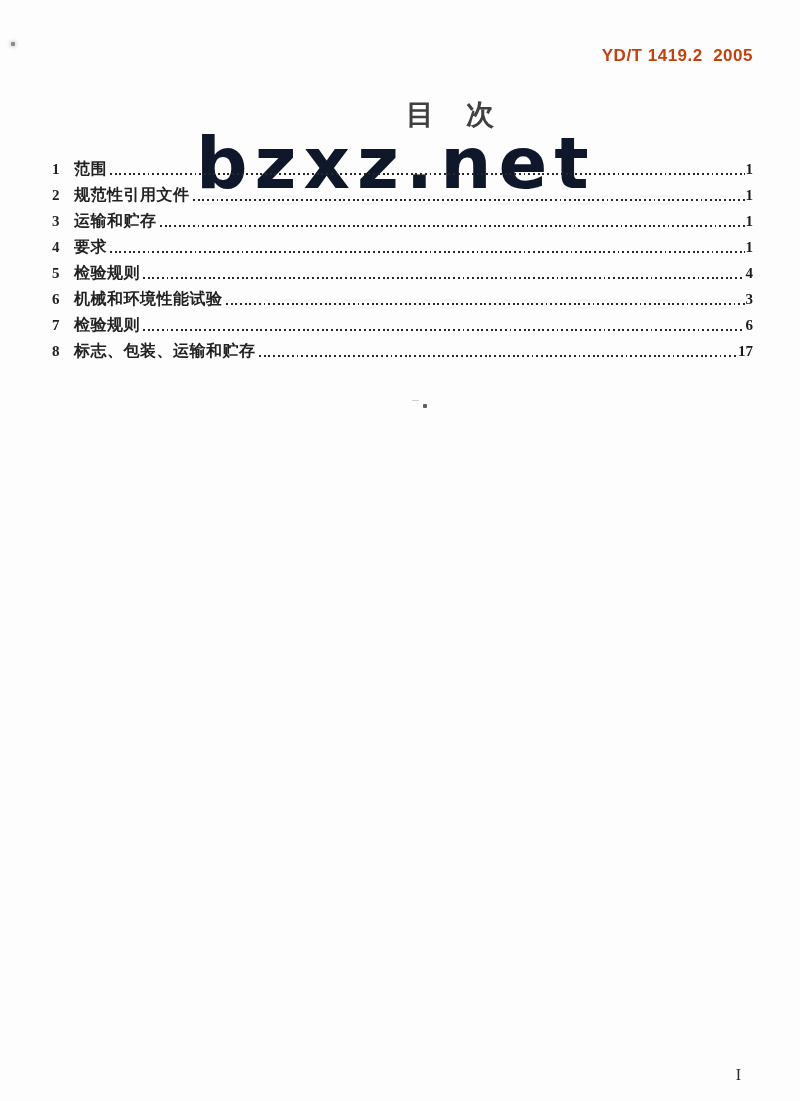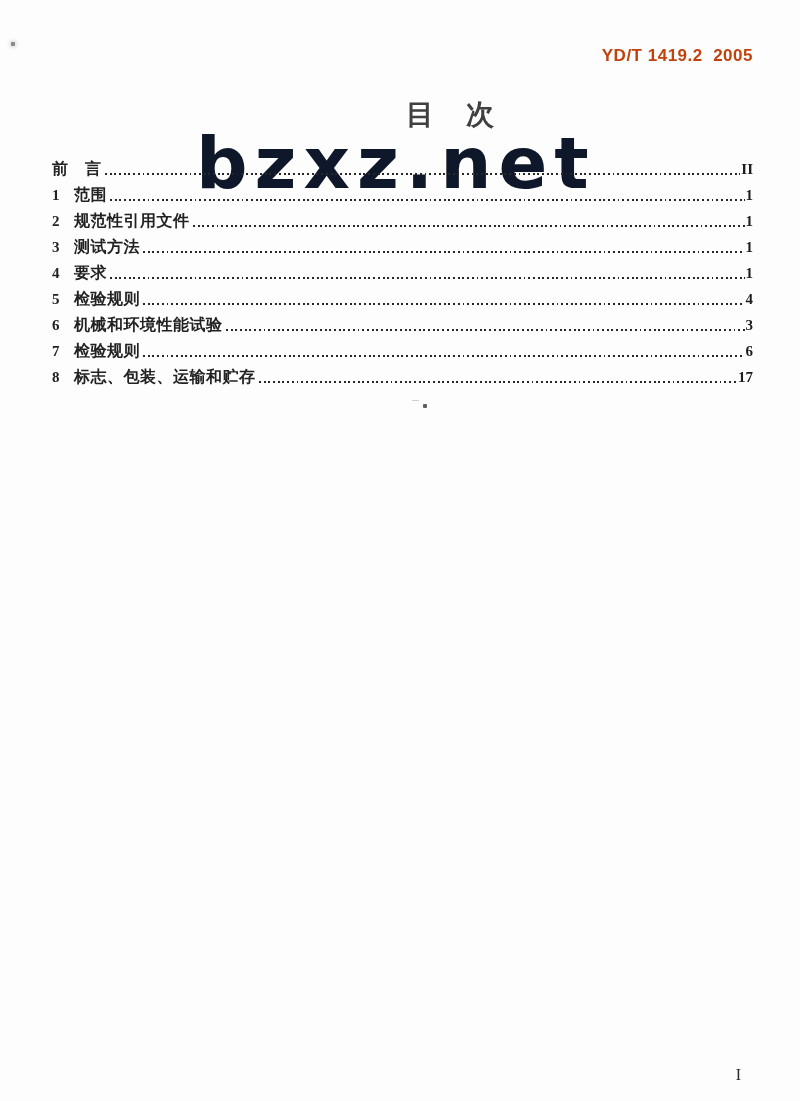--- a/index.html
+++ b/index.html
@@ -114,43 +114,38 @@
   <span class="speck speck1"></span>
 
   <div class="header-code">YD/T 1419.2  2005</div>
 
   <h1 class="doc-title">目　次</h1>
 
   <div class="watermark">bzxz.net</div>
 
   <nav class="toc">
 
-    <div class="toc-row">
-      <span class="label">前　言</span>
-      <span class="leader"></span>
-      <span class="pagenum">II</span>
-    </div>
 
     <div class="toc-row">
       <span class="num">1</span>
       <span class="label">范围</span>
       <span class="leader"></span>
       <span class="pagenum">1</span>
     </div>
 
     <div class="toc-row">
       <span class="num">2</span>
       <span class="label">规范性引用文件</span>
       <span class="leader"></span>
       <span class="pagenum">1</span>
     </div>
 
     <div class="toc-row">
       <span class="num">3</span>
-      <span class="label">测试方法</span>
+      <span class="label">运输和贮存</span>
       <span class="leader"></span>
       <span class="pagenum">1</span>
     </div>
 
     <div class="toc-row">
       <span class="num">4</span>
       <span class="label">要求</span>
       <span class="leader"></span>
       <span class="pagenum">1</span>
     </div>

